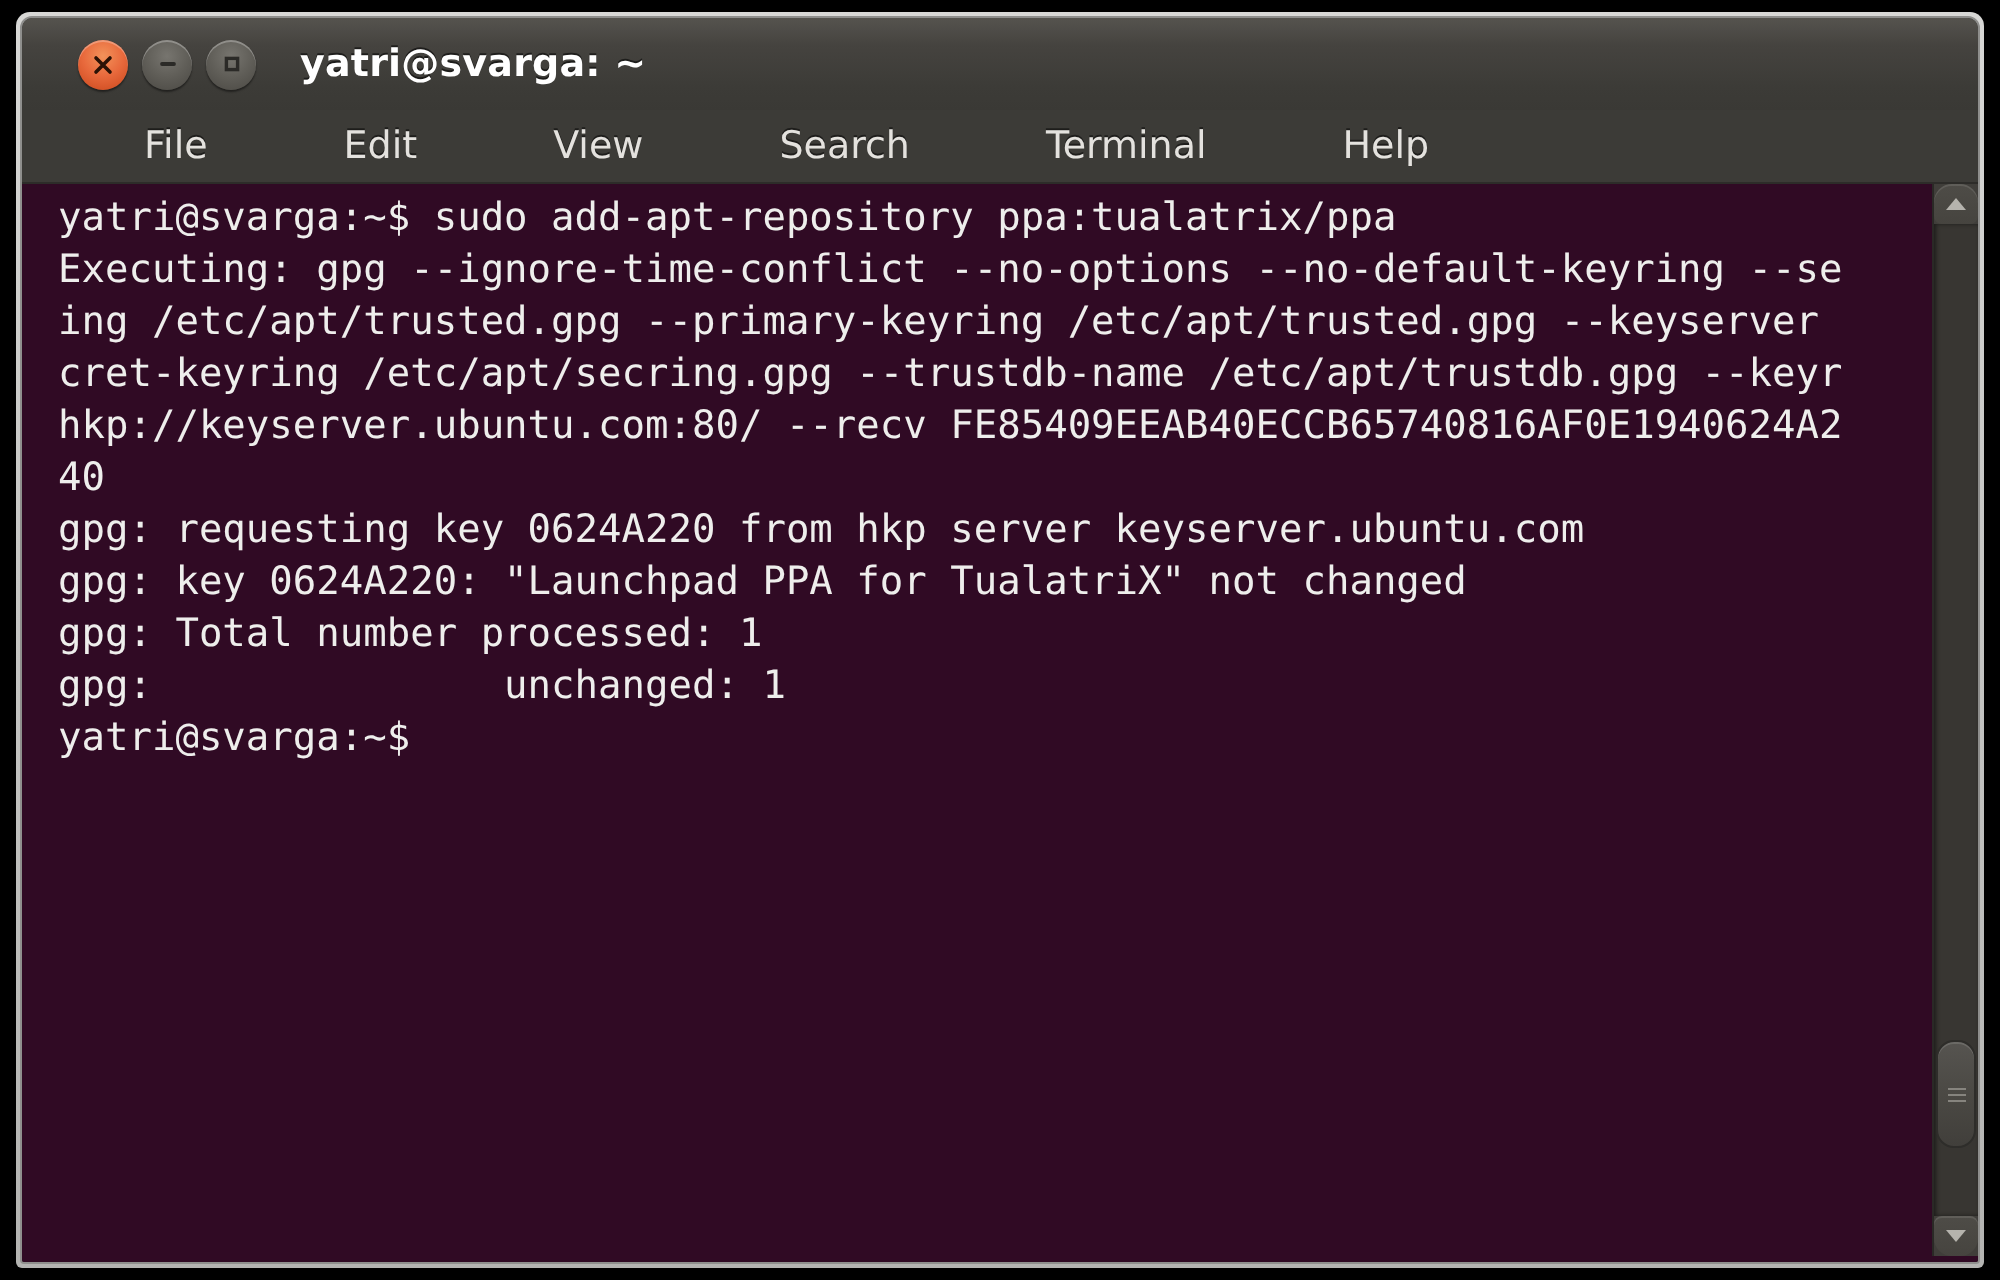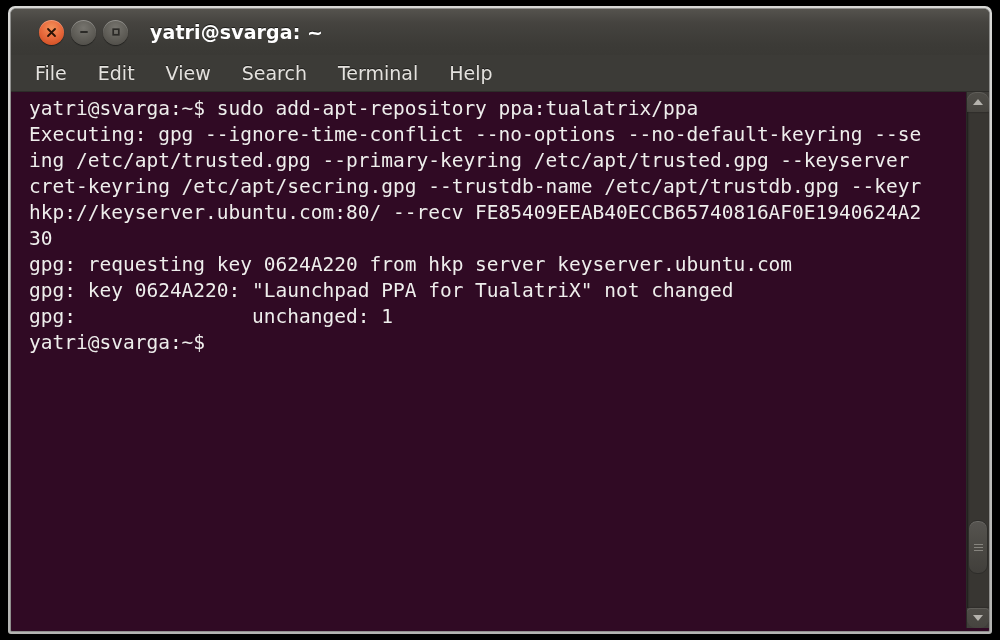--- a/index.html
+++ b/index.html
@@ -110,20 +110,21 @@
   }
 
   .menu-item {
     color: #e4e2de;
     font-size: 19px;
     font-family: "DejaVu Sans", sans-serif;
     text-shadow: 0 -1px 0 rgba(0,0,0,0.5);
     cursor: default;
     padding: 2px 2px;
     border-radius: 3px;
+    margin-left: 37px;
   }
 
   
   #terminal-area {
     position: relative;
     height: 536px;
     background: #300a24;
     display: flex;
     padding-left: 12px;
   }
@@ -260,23 +261,24 @@
       </div>
 
       <div id="terminal-area">
 
         <div id="terminal-text">
           <div class="term-line">yatri@svarga:~$ sudo add-apt-repository ppa:tualatrix/ppa</div>
           <div class="term-line">Executing: gpg --ignore-time-conflict --no-options --no-default-keyring --se</div>
           <div class="term-line">ing /etc/apt/trusted.gpg --primary-keyring /etc/apt/trusted.gpg --keyserver</div>
           <div class="term-line">cret-keyring /etc/apt/secring.gpg --trustdb-name /etc/apt/trustdb.gpg --keyr</div>
           <div class="term-line">hkp://keyserver.ubuntu.com:80/ --recv FE85409EEAB40ECCB65740816AF0E1940624A2</div>
-          <div class="term-line">30</div>
+          <div class="term-line">40</div>
           <div class="term-line">gpg: requesting key 0624A220 from hkp server keyserver.ubuntu.com</div>
           <div class="term-line">gpg: key 0624A220: "Launchpad PPA for TualatriX" not changed</div>
+          <div class="term-line">gpg: Total number processed: 1</div>
           <div class="term-line">gpg:               unchanged: 1</div>
           <div class="term-line">yatri@svarga:~$</div>
         </div>
 
         <div id="scrollbar">
           <div class="sb-stepper up">
             <div class="arrow-up"></div>
           </div>
 
           <div class="sb-trough">

